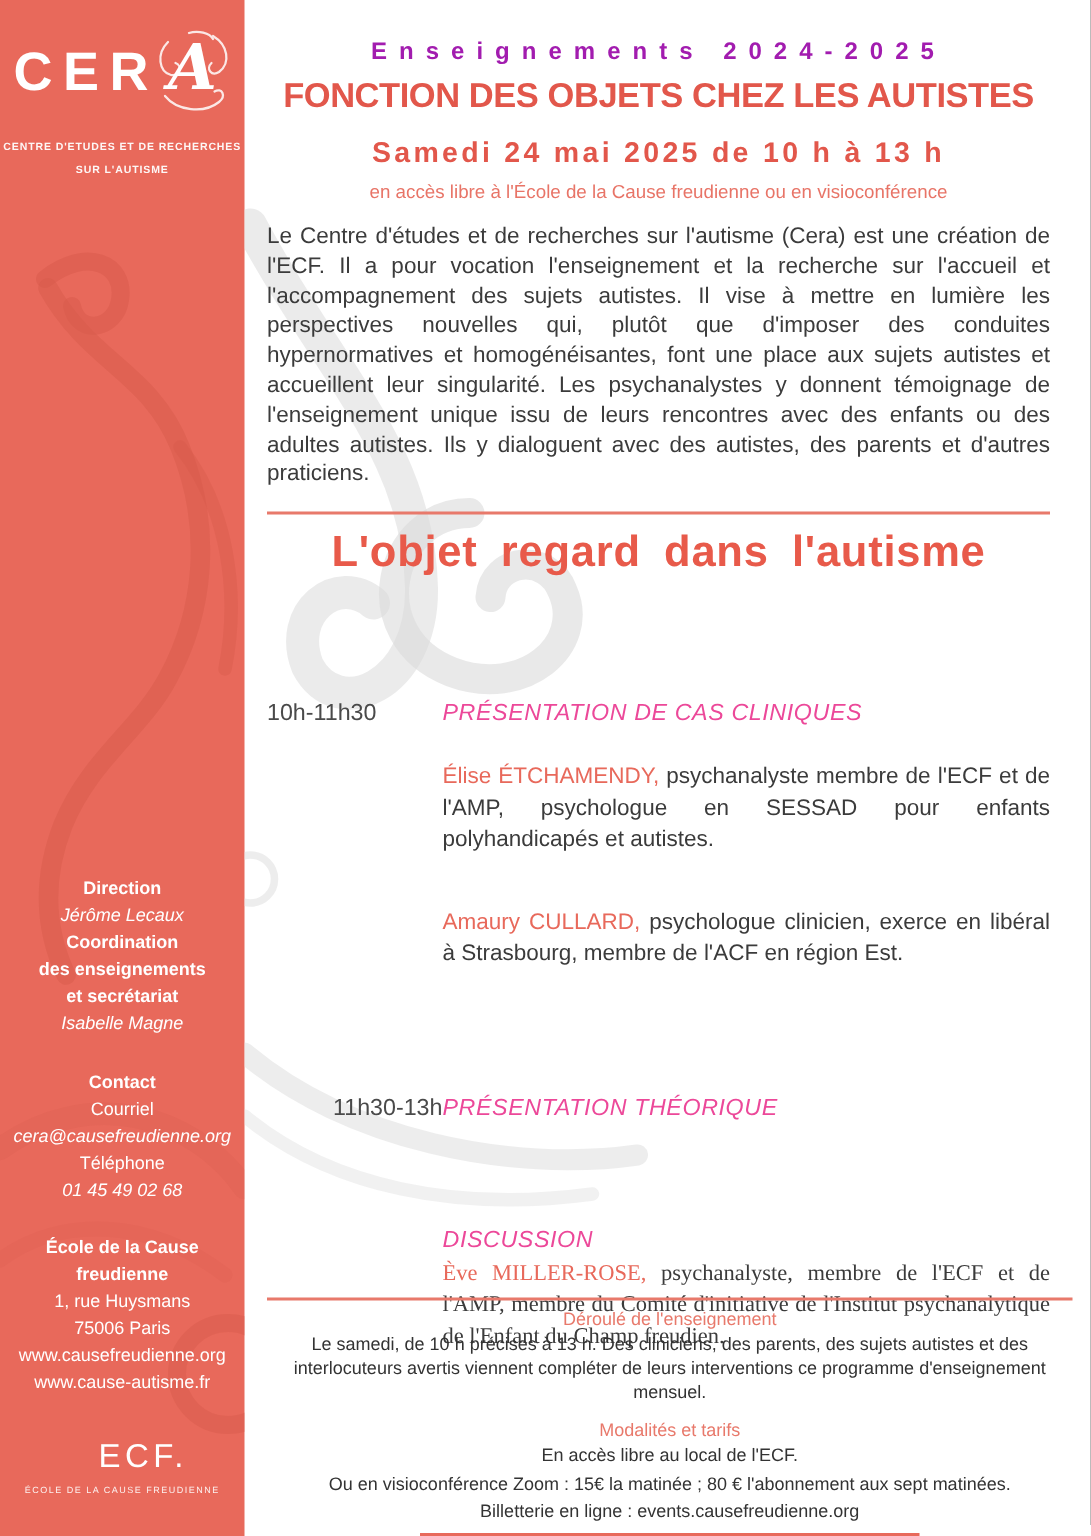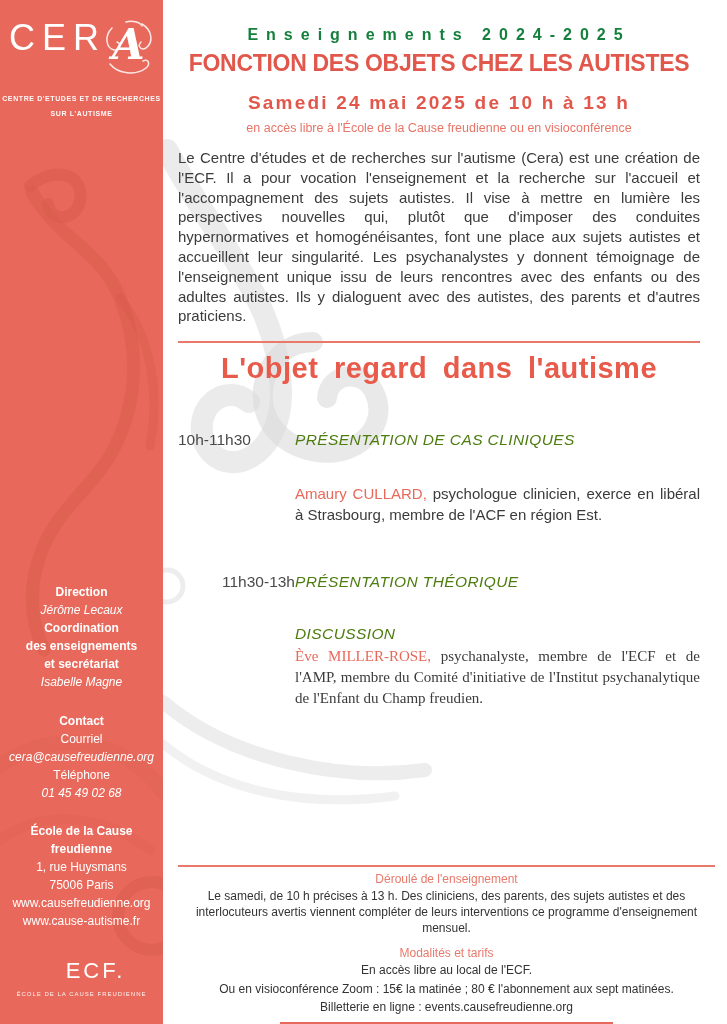--- a/index.html
+++ b/index.html
@@ -10,21 +10,21 @@
     display:flex;
   }
   
   .sidebar{
     position:relative;width:163px;flex-shrink:0;height:100%;
     background:#E8695B;color:#fff;text-align:center;overflow:hidden;
   }
   .orn-side{position:absolute;top:0;left:0;pointer-events:none;}
   .side-inner{position:relative;}
   .logo{margin-top:20px;display:flex;align-items:flex-start;justify-content:center;}
-  .logo .cer{font-size:36px;font-weight:400;letter-spacing:7px;line-height:1;}
+  .logo .cer{font-size:36px;font-weight:700;letter-spacing:7px;line-height:1;margin-top:10px;}
   .orn-a-wrap{position:relative;width:52px;height:58px;margin-left:-4px;}
   .orn-a-wrap svg{position:absolute;top:0;left:0;}
   .orn-a{
     position:absolute;left:10px;top:4px;
     font-family:"DejaVu Serif", serif;font-style:italic;
     font-size:42px;line-height:1;font-weight:600;
   }
   .logo-sub{margin-top:14px;font-size:7px;letter-spacing:0.6px;line-height:2.1;opacity:.95;font-weight:700;}
   .side-block{position:absolute;left:6px;right:6px;font-size:12px;line-height:1.5;}
   .side-direction{top:583px;}
@@ -34,37 +34,37 @@
   .sb-title{font-weight:700;}
   .sb-italic{font-style:italic;}
   .sb-bold{font-weight:700;}
   .ecf-logo{font-size:22px;letter-spacing:3px;font-weight:400;line-height:1;padding-left:28px;}
   .ecf-sub{font-size:6px;letter-spacing:1px;margin-top:8px;opacity:.9;}
   
   .main{position:relative;flex:1;padding:0 27px 0 15px;}
   .orn-main{position:absolute;top:0;left:0;pointer-events:none;}
   .content{position:relative;}
   .hdr{text-align:center;}
-  .hdr1{margin-top:26px;color:#15803d;font-size:16px;font-weight:600;letter-spacing:8px;}
+  .hdr1{margin-top:26px;color:#a21caf;font-size:16px;font-weight:600;letter-spacing:8px;}
   .hdr2{margin-top:6px;color:#E2574B;font-size:23px;font-weight:700;letter-spacing:-0.3px;}
   .hdr3{margin-top:15px;color:#E2574B;font-size:19px;font-weight:700;letter-spacing:2.2px;}
   .hdr4{margin-top:7px;color:#E87467;font-size:12.5px;}
   .intro{
     margin-top:13px;color:#3B3B3B;font-size:15px;line-height:1.32;
     text-align:justify;
   }
   .rule{border:none;border-top:2px solid #E8796B;margin:5px 0 0 0;}
   .doc-title{
     margin-top:9px;text-align:center;color:#E85A4A;
     font-size:29px;font-weight:700;letter-spacing:0.5px;word-spacing:7px;
   }
   .schedule{margin-top:46px;}
   .session-row{display:flex;align-items:baseline;}
   .time-cell{width:117px;flex-shrink:0;color:#4A4A4A;font-size:15.5px;}
-  .heading-cell{color:#4d7c0f;font-style:italic;font-size:15.5px;letter-spacing:0.4px;}
+  .heading-cell{color:#ec4899;font-style:italic;font-size:15.5px;letter-spacing:0.4px;margin-top:36px;}
   .speaker{
     margin:0 0 0 117px;color:#3B3B3B;font-size:15px;line-height:1.4;text-align:justify;
   }
   .sp-gap-lg{margin-top:22px;}
   .sp-gap-xl{margin-top:34px;}
   .sp-gap-xs{margin-top:3px;font-family:Liberation Serif, serif;}
   .row-gap{margin-top:48px;text-align:right;}
   .row-gap-sm{margin-top:34px;}
   .sp-name{color:#E8695B;}
   
@@ -167,20 +167,21 @@
       <hr class="rule">
 
       <h1 class="doc-title">L'objet regard dans l'autisme</h1>
 
       <div class="schedule">
 
         <div class="session-row">
           <div class="time-cell">10h-11h30</div>
           <div class="heading-cell">PRÉSENTATION DE CAS CLINIQUES</div>
         </div>
+        <p class="speaker sp-gap-lg"><span class="sp-name">Élise ÉTCHAMENDY,</span> <span>psychanalyste membre de l'ECF et de l'AMP, psychologue en SESSAD pour enfants polyhandicapés et autistes.</span></p>
         <p class="speaker sp-gap-xl"><span class="sp-name">Amaury CULLARD,</span> <span>psychologue clinicien, exerce en libéral à Strasbourg, membre de l'ACF en région Est.</span></p>
 
         <div class="session-row row-gap">
           <div class="time-cell">11h30-13h</div>
           <div class="heading-cell">PRÉSENTATION THÉORIQUE</div>
         </div>
 
         <div class="session-row row-gap-sm">
           <div class="time-cell"></div>
           <div class="heading-cell">DISCUSSION</div>

